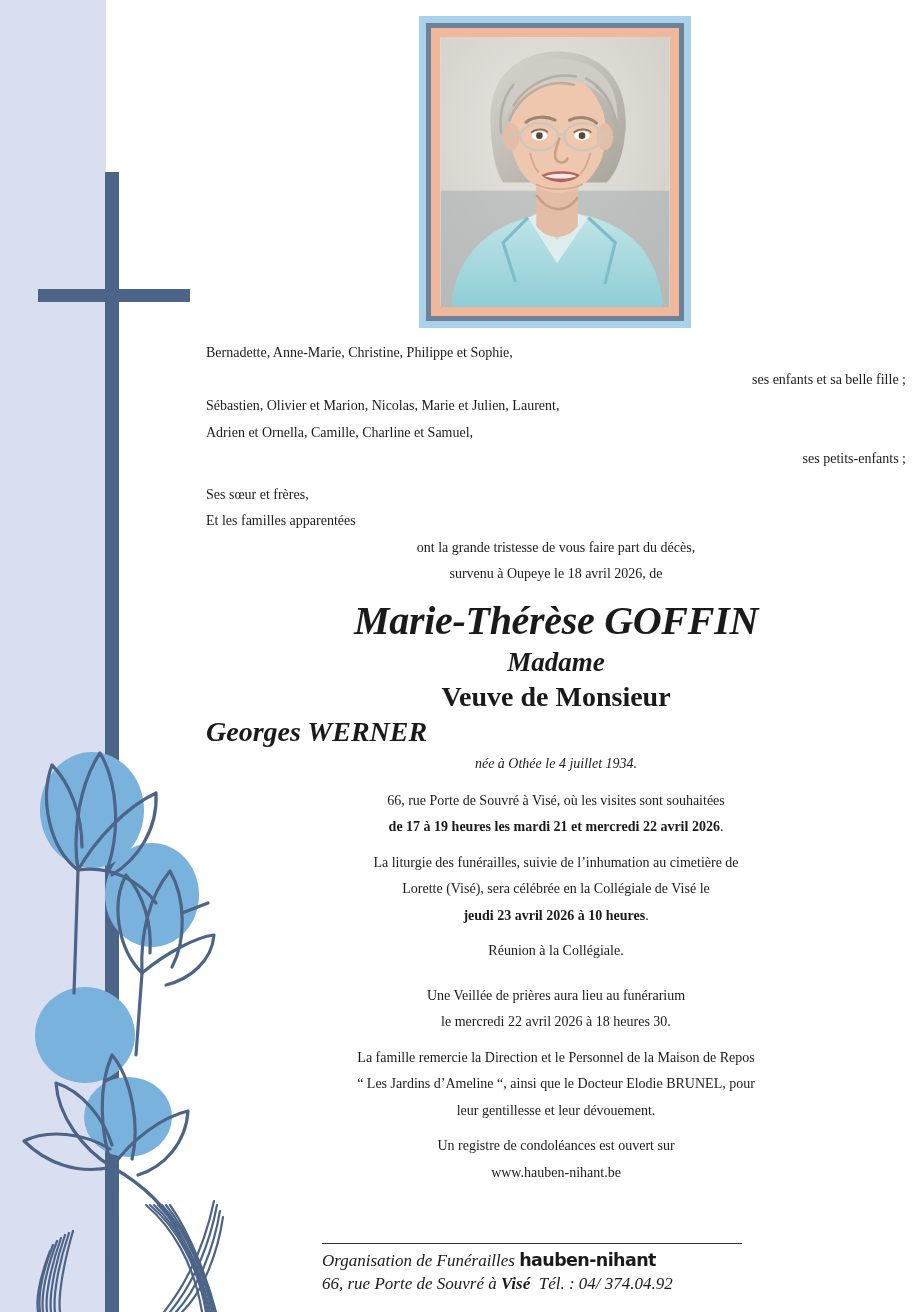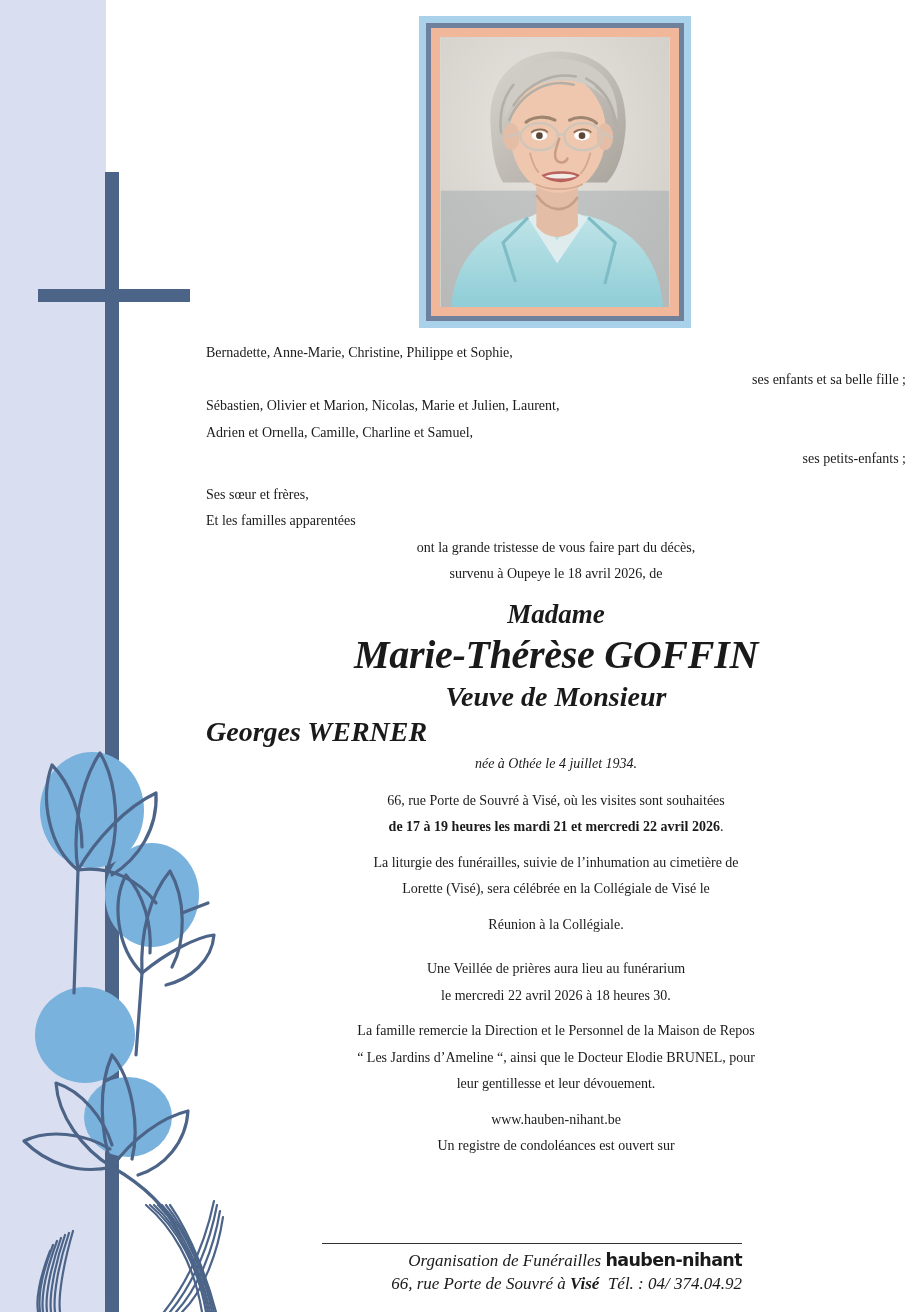--- a/index.html
+++ b/index.html
@@ -97,21 +97,20 @@
   }
   #deceased-name {
     font-style: italic;
     font-weight: bold;
     font-size: 40px;
     line-height: 48px;
     text-align: center;
     letter-spacing: -0.3px;
   }
   #spouse-prefix {
-    font-style: italic;
     font-weight: bold;
     font-size: 28px;
     line-height: 35px;
     text-align: center;
   }
   #spouse-name {
     font-style: italic;
     font-weight: bold;
     font-size: 28px;
     line-height: 35px;
@@ -131,21 +130,21 @@
   }
   #footer-rule {
     border: none;
     border-top: 1px solid #333;
     margin: 0 0 5px 0;
   }
   .foot-ln {
     font-style: italic;
     font-size: 17px;
     line-height: 23px;
-    text-align: right;
+    text-align: left;
     white-space: nowrap;
   }
   .logo {
     font-family: "DejaVu Sans", sans-serif;
     font-style: normal;
     font-weight: bold;
     font-size: 17.5px;
     letter-spacing: -0.6px;
   }
 </style>
@@ -301,53 +300,54 @@
 
   <div class="gap-sm"></div>
 
   <div class="ln left">Ses sœur et frères,</div>
   <div class="ln left">Et les familles apparentées</div>
   <div class="ln center">ont la grande tristesse de vous faire part du décès,</div>
   <div class="ln center">survenu à Oupeye le 18 avril 2026, de</div>
 
   <div class="gap-sm"></div>
 
+  <div id="deceased-name">Marie-Thérèse GOFFIN</div>
   <div id="madame">Madame</div>
-  <div id="deceased-name">Marie-Thérèse GOFFIN</div>
   <div id="spouse-prefix">Veuve de Monsieur</div>
   <div id="spouse-name">Georges WERNER</div>
   <div id="birth-line">née à Othée le 4 juillet 1934.</div>
 
   <div class="gap-sm"></div>
 
   <div class="ln center">66, rue Porte de Souvré à Visé, où les visites sont souhaitées</div>
   <div class="ln center"><span class="b">de 17 à 19 heures les mardi 21 et mercredi 22 avril 2026</span><span>.</span></div>
 
   <div class="gap-sm"></div>
 
   <div class="ln center">La liturgie des funérailles, suivie de l’inhumation au cimetière de</div>
   <div class="ln center">Lorette (Visé), sera célébrée en la Collégiale de Visé le</div>
+  <div class="ln center"><span class="b">jeudi 23 avril 2026 à 10 heures</span><span>.</span></div>
 
   <div class="gap-sm"></div>
 
   <div class="ln center">Réunion à la Collégiale.</div>
   <div class="gap-sm"></div>
   <div class="gap-sm"></div>
   <div class="ln center">Une Veillée de prières aura lieu au funérarium</div>
   <div class="ln center">le mercredi 22 avril 2026 à 18 heures 30.</div>
 
   <div class="gap-sm"></div>
 
   <div class="ln center">La famille remercie la Direction et le Personnel de la Maison de Repos</div>
   <div class="ln center">“ Les Jardins d’Ameline “, ainsi que le Docteur Elodie BRUNEL, pour</div>
   <div class="ln center">leur gentillesse et leur dévouement.</div>
 
   <div class="gap-sm"></div>
 
+  <div class="ln center">Un registre de condoléances est ouvert sur</div>
   <div class="ln center">www.hauben-nihant.be</div>
-  <div class="ln center">Un registre de condoléances est ouvert sur</div>
 </div>
 
 <div id="footer">
   <hr id="footer-rule">
   <div class="foot-ln"><span>Organisation de Funérailles</span> <span class="logo">hauben-nihant</span></div>
   <div class="foot-ln"><span>66, rue Porte de Souvré à</span> <span class="b">Visé</span>&nbsp; <span>Tél. : 04/ 374.04.92</span></div>
 </div>
 
 </body></html>

